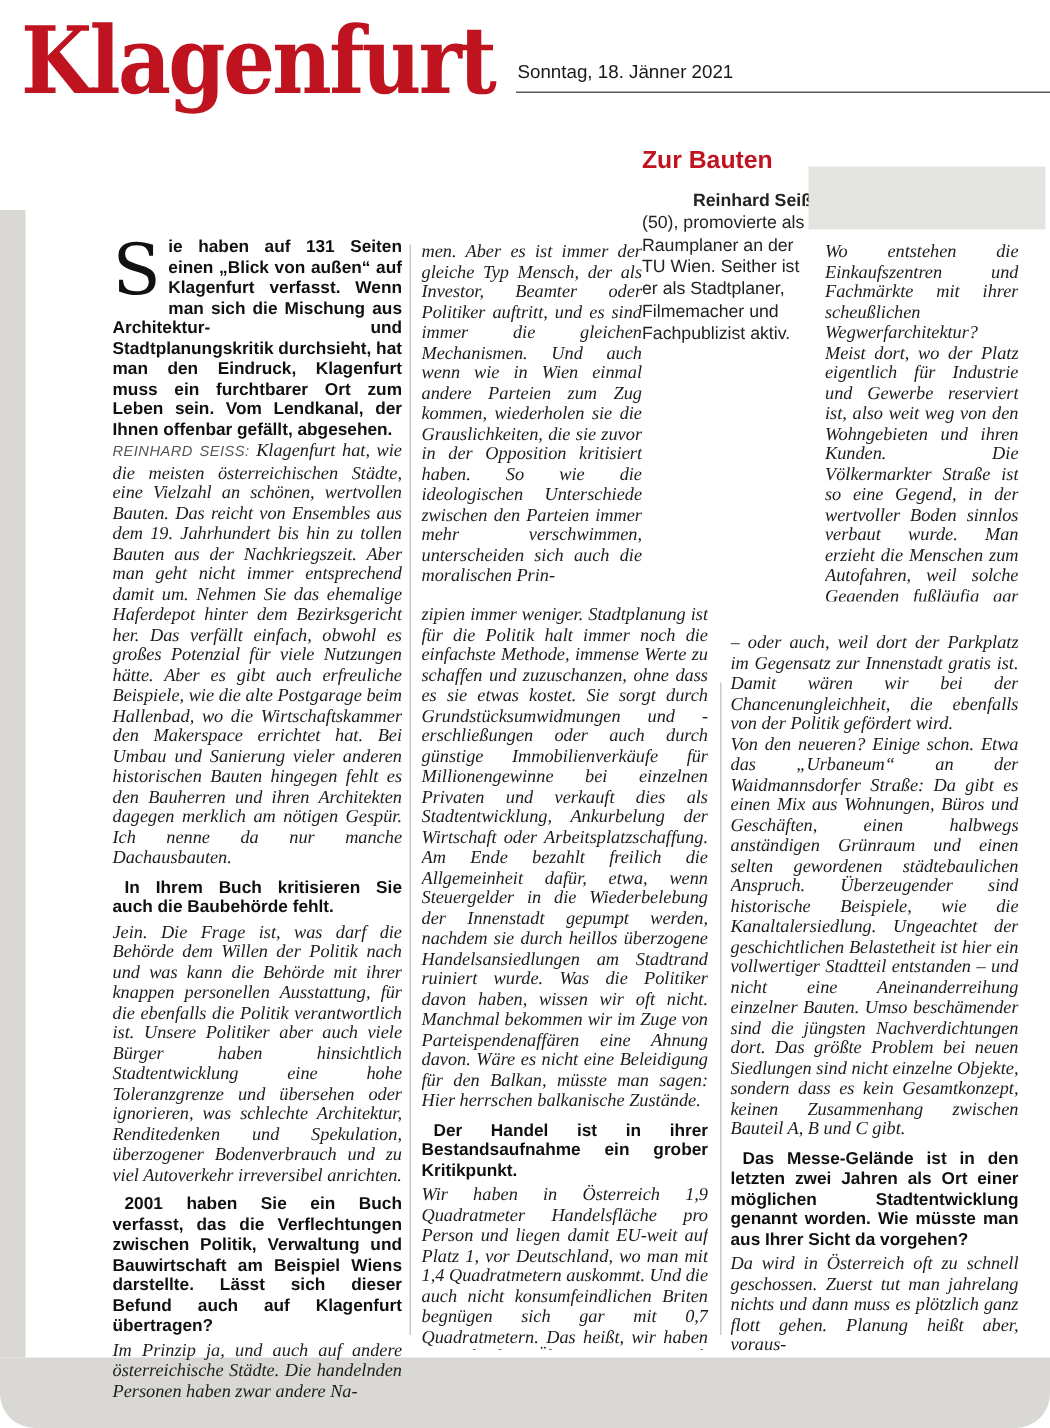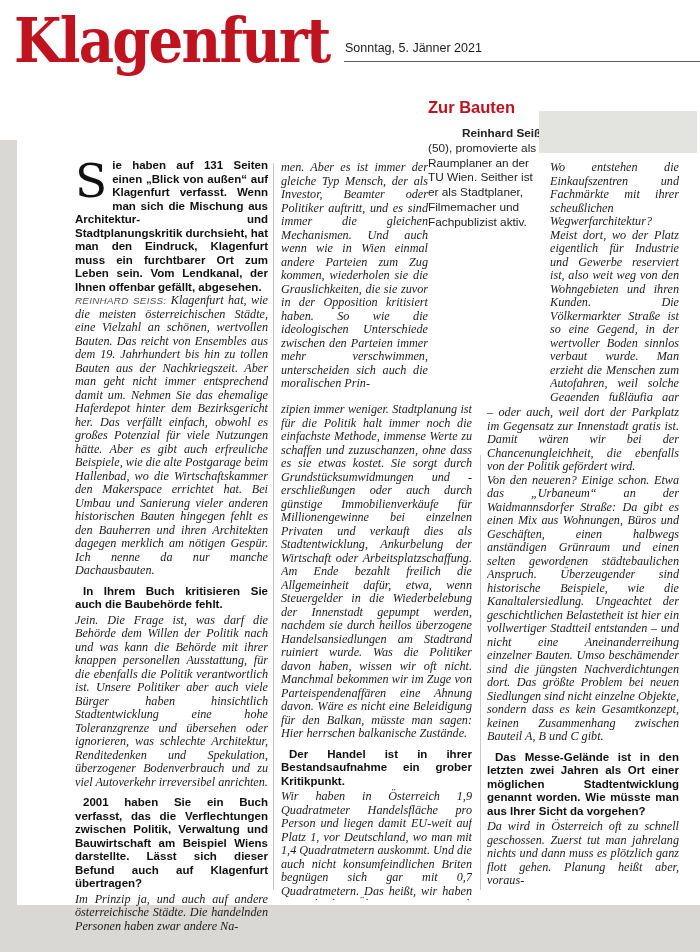--- a/index.html
+++ b/index.html
@@ -4,39 +4,39 @@
 <style>
   :root{
     --brand-red:#c01320;
     --page-bg:#d9d8d4;
     --box-gray:#e3e3e0;
     --rule:#c9c9c6;
     --ink:#1c1c1c;
   }
   html,body{margin:0;padding:0;background:#fff;}
   .canvas{position:relative;width:700px;height:952px;background:#fff;overflow:hidden;
-          font-family:"Liberation Serif",serif;color:var(--ink);}
+          font-family:"Liberation Serif",serif;color:var(--ink);border-radius:23px;}
   .edge-left{position:absolute;left:0;top:140px;width:17px;height:765px;background:var(--page-bg);}
   .edge-bottom{position:absolute;left:0;top:905px;width:700px;height:47px;background:var(--page-bg);}
 
   .masthead-title{position:absolute;left:14px;top:4px;margin:0;
     font-family:"DejaVu Serif",serif;font-weight:bold;font-size:62px;
     color:var(--brand-red);letter-spacing:-2px;white-space:nowrap;
     transform:scaleX(0.88);transform-origin:0 0;}
   .issue-date{position:absolute;left:345px;top:41px;
     font-family:"Liberation Sans",sans-serif;font-size:12.5px;color:#1a1a1a;}
   .date-rule{position:absolute;left:344px;top:61px;width:356px;height:1px;background:#5a5a5a;}
 
   .col{position:absolute;text-align:justify;font-size:12.2px;line-height:13.5px;
        color:var(--ink);hyphens:auto;overflow-wrap:break-word;}
   .col1 {left:75px; top:159px;width:193px;height:740px;}
   .col2a{left:281px;top:161px;width:147px;height:243px;overflow:hidden;}
   .col2b{left:281px;top:403px;width:191px;height:497px;overflow:hidden;}
   .col3a{left:550px;top:161px;width:129px;height:240px;overflow:hidden;}
-  .col3b{left:487px;top:406px;width:192px;height:499px;overflow:hidden;}
+  .col3b{left:487px;top:422px;width:192px;height:499px;overflow:hidden;}
 
   .para{margin:0;}
   .para.answer{margin:0;font-style:italic;}
   .para.intro{font-family:"Liberation Sans",sans-serif;font-weight:bold;
     font-size:11.5px;line-height:13.5px;color:#101010;}
   .para.question{font-family:"Liberation Sans",sans-serif;font-weight:bold;
     font-size:11.5px;line-height:13.5px;color:#101010;margin-top:7px;margin-bottom:2px;text-indent:8px;}
   .dropcap{float:left;font-family:"DejaVu Serif",serif;font-weight:400;
     font-size:47px;line-height:39px;margin:2px 5px 0 0;color:#111;}
   .speaker{font-family:"Liberation Sans",sans-serif;font-size:9.8px;
@@ -55,21 +55,21 @@
   .colrule-2{left:480px;top:455px;height:435px;}
 </style>
 </head>
 <body>
 
 <div class="canvas">
   <div class="edge-left"></div>
   <div class="edge-bottom"></div>
 
   <h1 class="masthead-title">Klagenfurt</h1>
-  <div class="issue-date">Sonntag, 5. Jänner 2021</div>
+  <div class="issue-date">Sonntag, 18. Jänner 2021</div>
   <div class="date-rule"></div>
 
   <div class="colrule colrule-1"></div>
   <div class="colrule colrule-2"></div>
 
   <section class="col col1">
       <p class="para intro"><span class="dropcap">S</span>ie haben auf 131 Seiten einen „Blick von außen“ auf Klagenfurt verfasst. Wenn man sich die Mischung aus Architektur- und Stadtplanungskritik durchsieht, hat man den Eindruck, Klagenfurt muss ein furchtbarer Ort zum Leben sein. Vom Lendkanal, der Ihnen offenbar gefällt, abgesehen.</p>
       <p class="para answer"><span class="speaker">REINHARD SEISS: </span>Klagenfurt hat, wie die meisten österreichischen Städte, eine Vielzahl an schönen, wertvollen Bauten. Das reicht von Ensembles aus dem 19. Jahrhundert bis hin zu tollen Bauten aus der Nachkriegszeit. Aber man geht nicht immer entsprechend damit um. Nehmen Sie das ehemalige Haferdepot hinter dem Bezirksgericht her. Das verfällt einfach, obwohl es großes Potenzial für viele Nutzungen hätte. Aber es gibt auch erfreuliche Beispiele, wie die alte Postgarage beim Hallenbad, wo die Wirtschaftskammer den Makerspace errichtet hat. Bei Umbau und Sanierung vieler anderen historischen Bauten hingegen fehlt es den Bauherren und ihren Architekten dagegen merklich am nötigen Gespür. Ich nenne da nur manche Dachausbauten.</p>
       <p class="para question">In Ihrem Buch kritisieren Sie auch die Baubehörde fehlt.</p>
       <p class="para answer">Jein. Die Frage ist, was darf die Behörde dem Willen der Politik nach und was kann die Behörde mit ihrer knappen personellen Ausstattung, für die ebenfalls die Politik verantwortlich ist. Unsere Politiker aber auch viele Bürger haben hinsichtlich Stadtentwicklung eine hohe Toleranzgrenze und übersehen oder ignorieren, was schlechte Architektur, Renditedenken und Spekulation, überzogener Bodenverbrauch und zu viel Autoverkehr irreversibel anrichten.</p>

